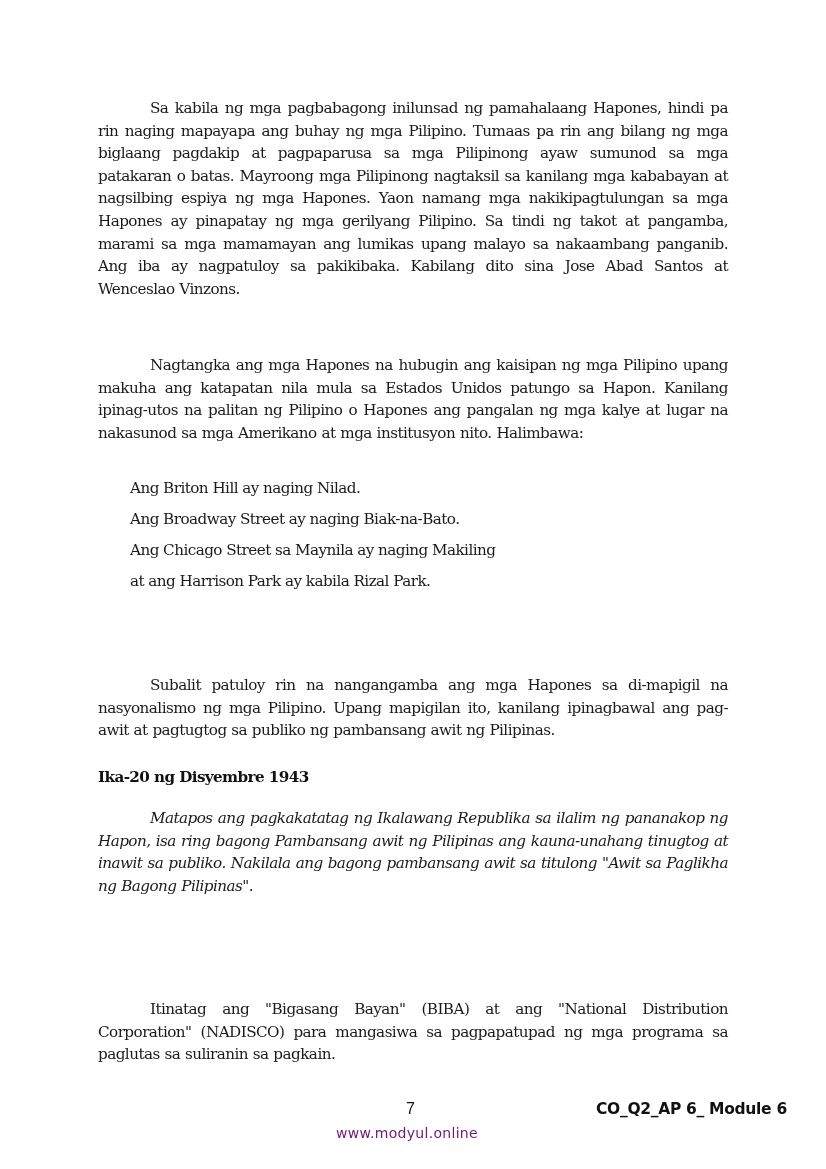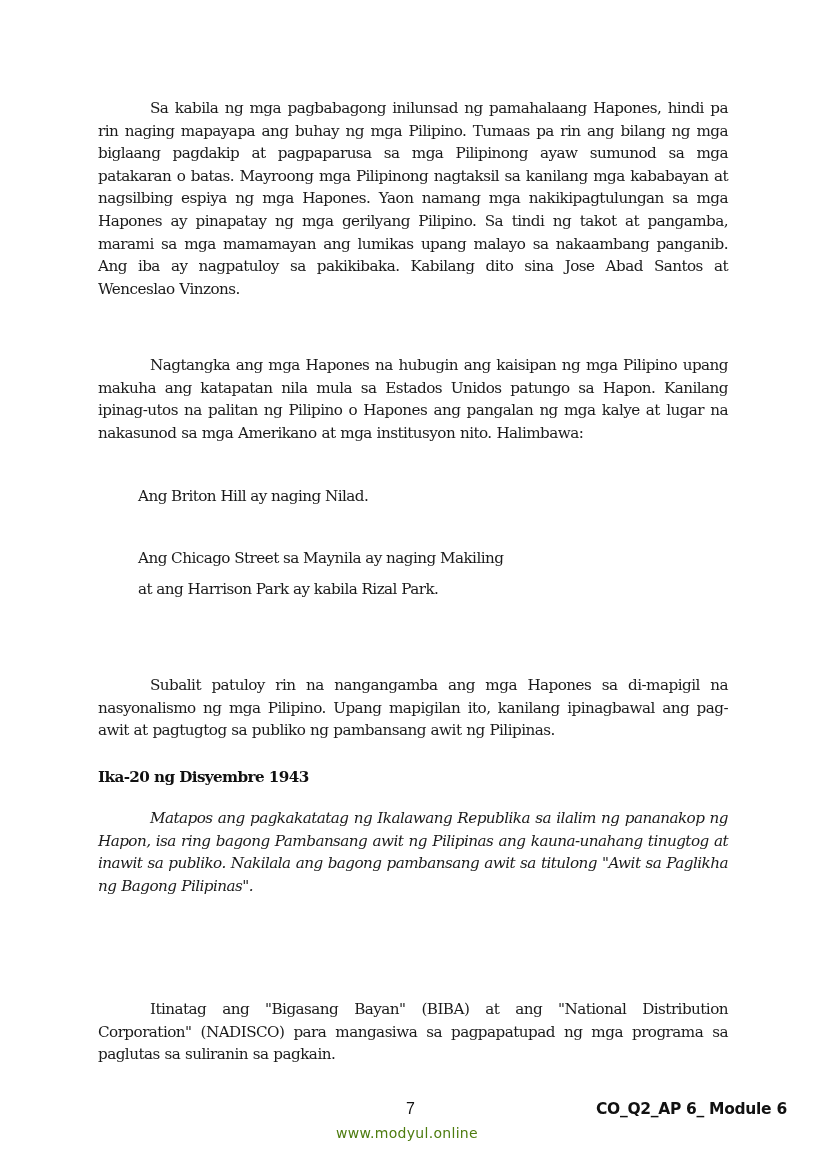--- a/index.html
+++ b/index.html
@@ -19,21 +19,21 @@
     word-spacing: 0.5px;
   }
   .body-text .indent { display: inline-block; width: 52px; }
   .list-item {
     font-family: "DejaVu Serif", serif;
     font-size: 15.2px;
     line-height: 22px;
     color: #1a1a1a;
     position: absolute;
     left: 130px;
-    margin: 8px;
+    margin: 0;
     letter-spacing: -0.55px;
   }
   .heading {
     font-family: "DejaVu Serif", serif;
     font-weight: bold;
     font-size: 15.2px;
     color: #111;
     position: absolute;
     left: 98px;
     top: 768px;
@@ -55,38 +55,39 @@
     font-size: 15.5px;
     color: #111;
     position: absolute;
     left: 596px;
     top: 1100px;
     letter-spacing: -0.3px;
   }
   .watermark {
     font-family: "DejaVu Sans", sans-serif;
     font-size: 14px;
-    color: #4d7c0f;
+    color: #701a75;
     position: absolute;
     left: 336px;
     top: 1125px;
     letter-spacing: 0.3px;
     text-align: center;
   }
 </style>
 </head>
 <body>
 
 <div class="page">
 
   <p class="body-text" style="top:97px;"><span class="indent"></span><span>Sa kabila ng mga pagbabagong inilunsad ng pamahalaang Hapones, hindi pa rin naging mapayapa ang buhay ng mga Pilipino.  Tumaas pa rin ang bilang ng mga biglaang pagdakip at pagpaparusa sa mga Pilipinong ayaw sumunod sa mga patakaran o batas.  Mayroong mga Pilipinong nagtaksil sa kanilang mga kababayan at nagsilbing espiya ng mga Hapones.  Yaon namang mga nakikipagtulungan sa mga Hapones ay pinapatay ng mga gerilyang Pilipino. Sa tindi ng takot at pangamba, marami sa mga mamamayan ang lumikas upang malayo sa nakaambang panganib.  Ang iba ay nagpatuloy sa pakikibaka.  Kabilang dito sina Jose Abad Santos at Wenceslao Vinzons.</span></p>
 
   <p class="body-text" style="top:354px;"><span class="indent"></span><span>Nagtangka ang mga Hapones na hubugin ang kaisipan ng mga Pilipino upang makuha ang katapatan nila mula sa Estados Unidos patungo sa Hapon.  Kanilang ipinag-utos na palitan ng Pilipino o Hapones ang pangalan ng mga kalye at lugar na nakasunod sa mga Amerikano at mga institusyon nito. Halimbawa:</span></p>
 
   <p class="list-item" style="top:477px;">Ang Briton Hill ay naging Nilad.</p>
+  <p class="list-item" style="top:508px;">Ang Broadway Street ay naging Biak-na-Bato.</p>
   <p class="list-item" style="top:539px;">Ang Chicago Street sa Maynila ay naging Makiling</p>
   <p class="list-item" style="top:570px;">at ang Harrison Park ay kabila Rizal Park.</p>
 
   <p class="body-text" style="top:626px;margin-top:48px;"><span class="indent"></span><span>Subalit patuloy rin na nangangamba ang mga Hapones sa di-mapigil na nasyonalismo ng mga Pilipino.  Upang mapigilan ito, kanilang ipinagbawal ang pag-awit at pagtugtog sa publiko ng pambansang awit ng Pilipinas.</span></p>
 
   <p class="heading">Ika-20 ng Disyembre 1943</p>
 
   <p class="body-text" style="top:807px;font-style:italic;"><span class="indent"></span><span>Matapos ang pagkakatatag ng Ikalawang Republika sa ilalim ng pananakop ng Hapon, isa ring bagong Pambansang awit ng Pilipinas ang kauna-unahang tinugtog at inawit sa publiko. Nakilala ang bagong pambansang awit sa titulong "Awit sa Paglikha ng Bagong Pilipinas".</span></p>
 
 

